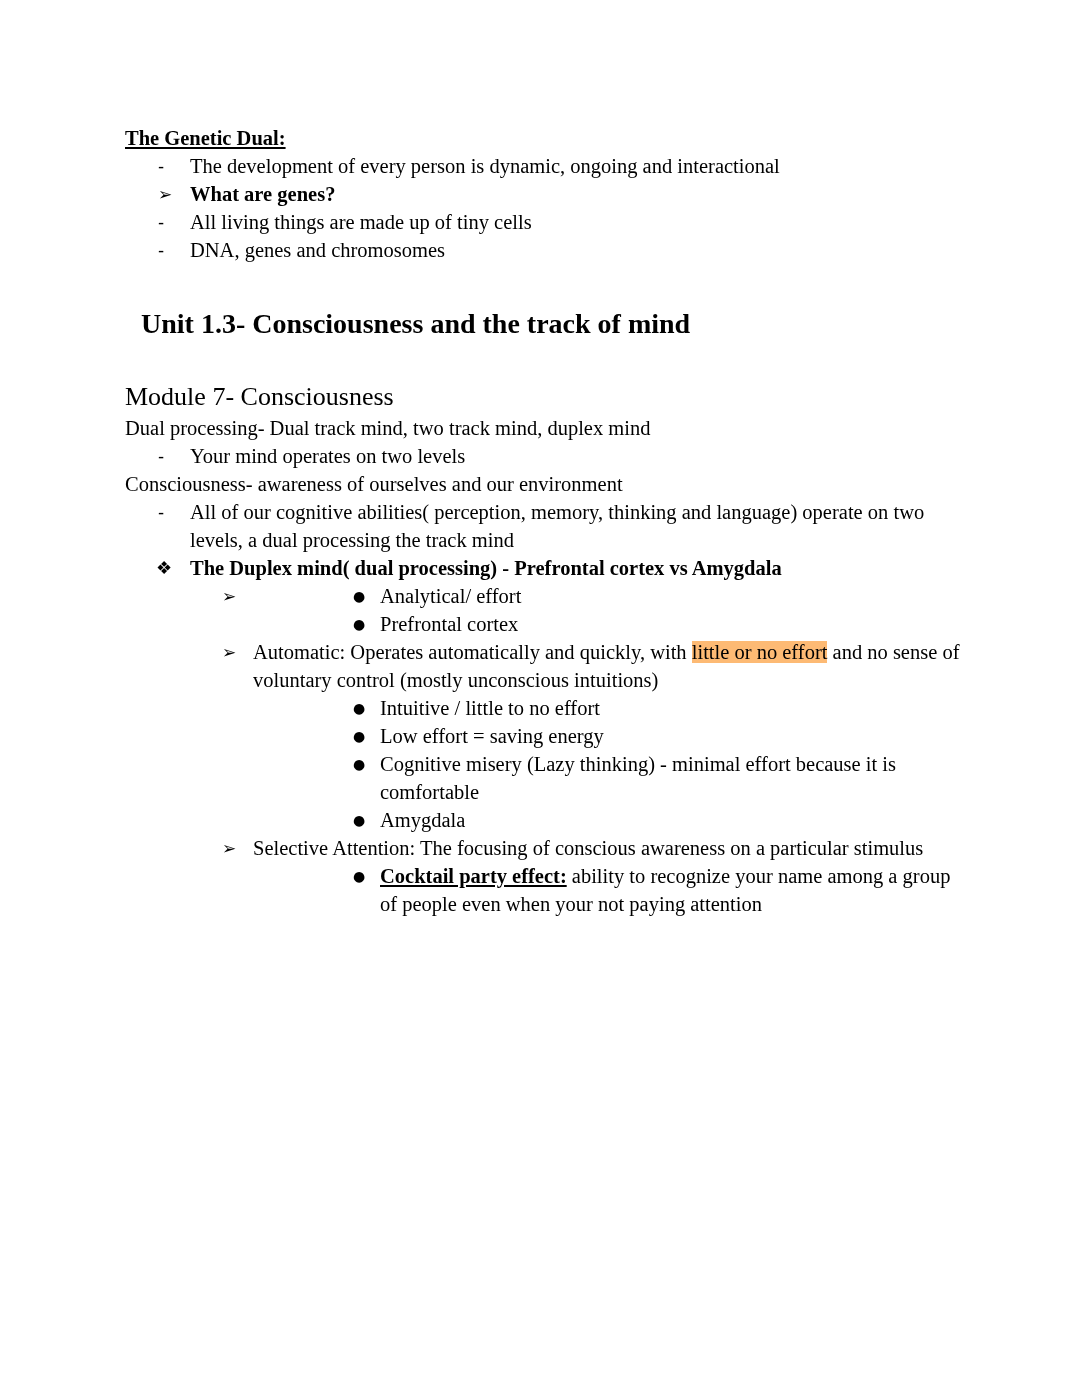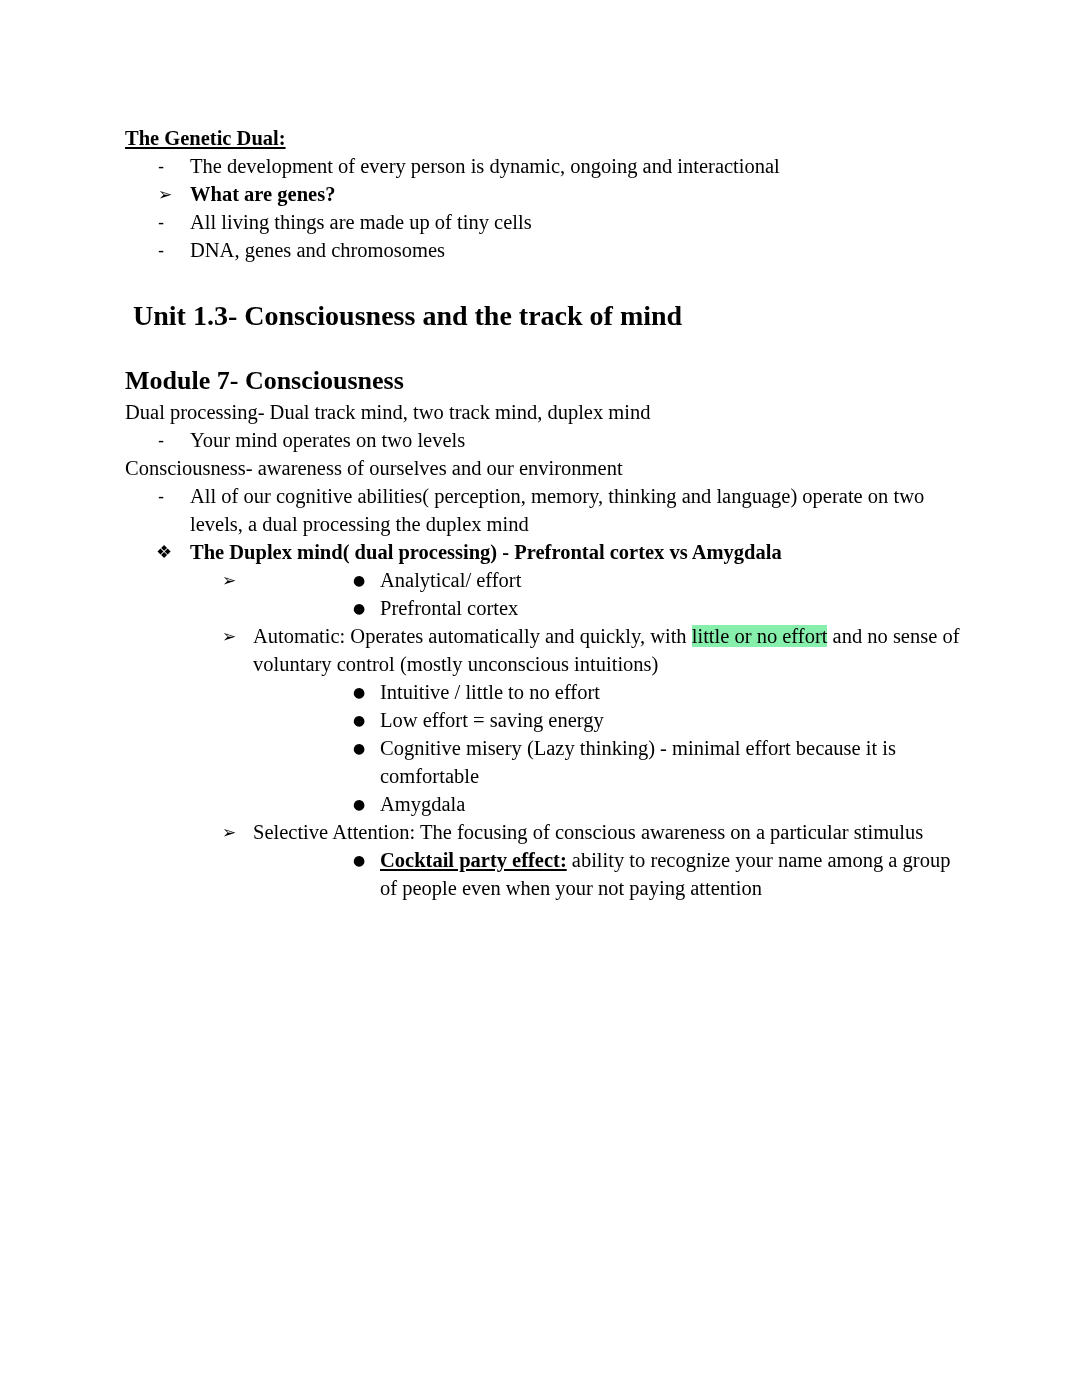--- a/index.html
+++ b/index.html
@@ -28,25 +28,25 @@
     font-size: 20.5px;
     font-weight: bold;
     text-decoration: underline;
     line-height: 28px;
     margin: 0;
   }
   .unit-head {
     font-size: 28px;
     font-weight: bold;
     line-height: 36px;
-    margin: 8px;
+    margin: 16px;
   }
   .module-head {
     font-size: 26px;
-    font-weight: bold;
+    font-weight: normal;
     line-height: 34px;
     margin: 0;
   }
 
   
   .para {
     font-size: 20.5px;
     line-height: 28px;
     margin: 0;
   }
@@ -85,21 +85,21 @@
   
   .lvl3 { padding-left: 255px; }
   .lvl3 > .bullet { left: 228px; font-size: 14px; }
 
   .dash-glyph  { font-family: "Liberation Serif", serif; font-size: 20.5px; }
   .arrow-glyph { font-size: 16px; }
   .dot-glyph   { font-size: 15px; }
 
   .bold { font-weight: bold; }
   .bold-underline { font-weight: bold; text-decoration: underline; }
-  .hl { background-color: #86efac; }
+  .hl { background-color: #fdba74; }
   .sp-22 { height: 22px; }
   .sp-26 { height: 26px; }
 </style>
 </head>
 <body>
 
 <div class="page">
   <div class="content">
 
     <div class="section-head">The Genetic Dual:</div>
@@ -136,21 +136,21 @@
 
     <div class="row lvl1">
       <span class="bullet dash-glyph">-</span>
       <span class="txt">Your mind operates on two levels</span>
     </div>
 
     <div class="para">Consciousness- awareness of ourselves and our environment</div>
 
     <div class="row lvl1">
       <span class="bullet dash-glyph">-</span>
-      <span class="txt">All of our cognitive abilities( perception, memory, thinking and language) operate on two levels, a dual processing the duplex mind</span>
+      <span class="txt">All of our cognitive abilities( perception, memory, thinking and language) operate on two levels, a dual processing the track mind</span>
     </div>
 
     <div class="row lvl-diamond">
       <span class="bullet">❖</span>
       <span class="txt">The Duplex mind( dual processing) - Prefrontal cortex vs Amygdala</span>
     </div>
 
     <div class="row lvl2">
       <span class="bullet arrow-glyph">➢</span>
     </div>

